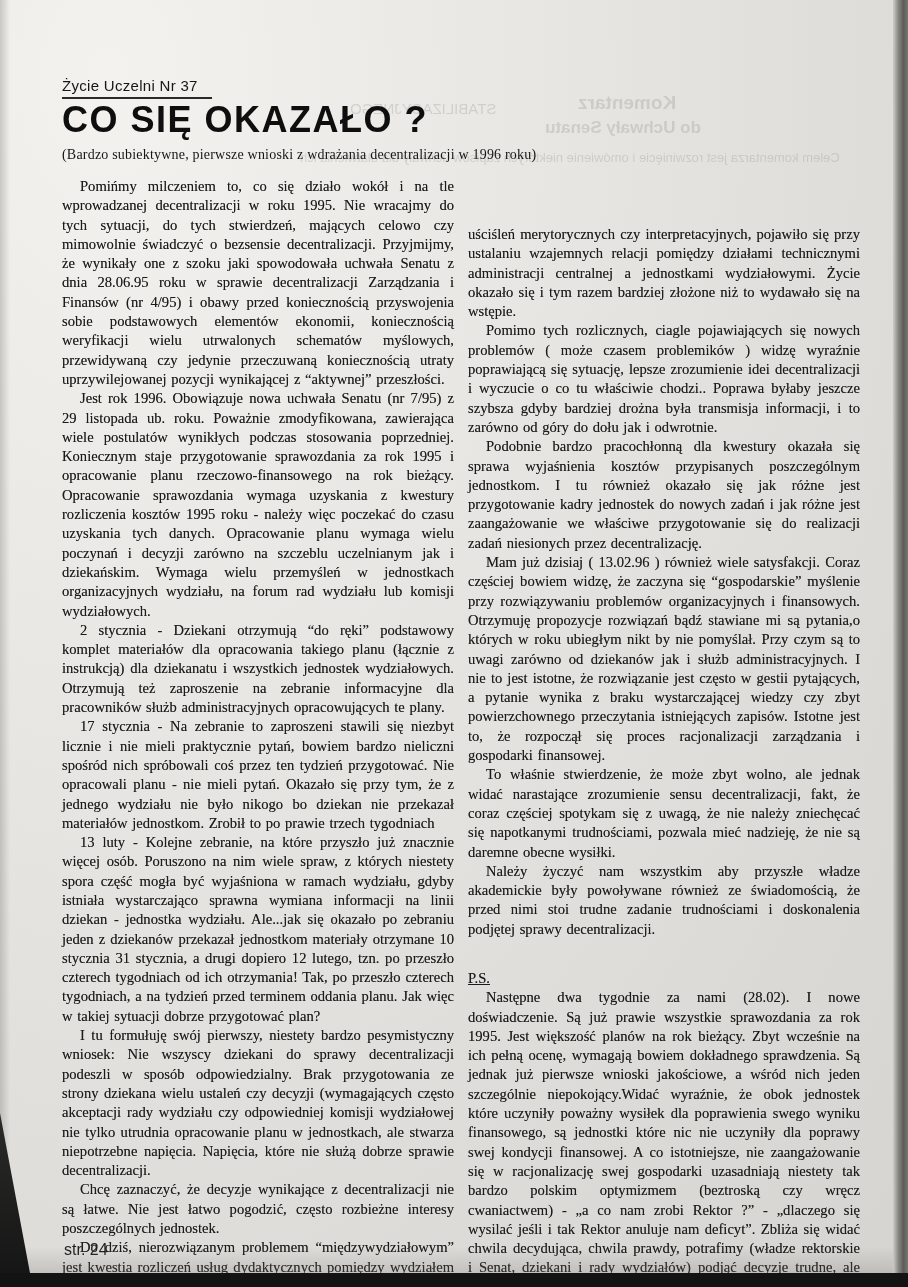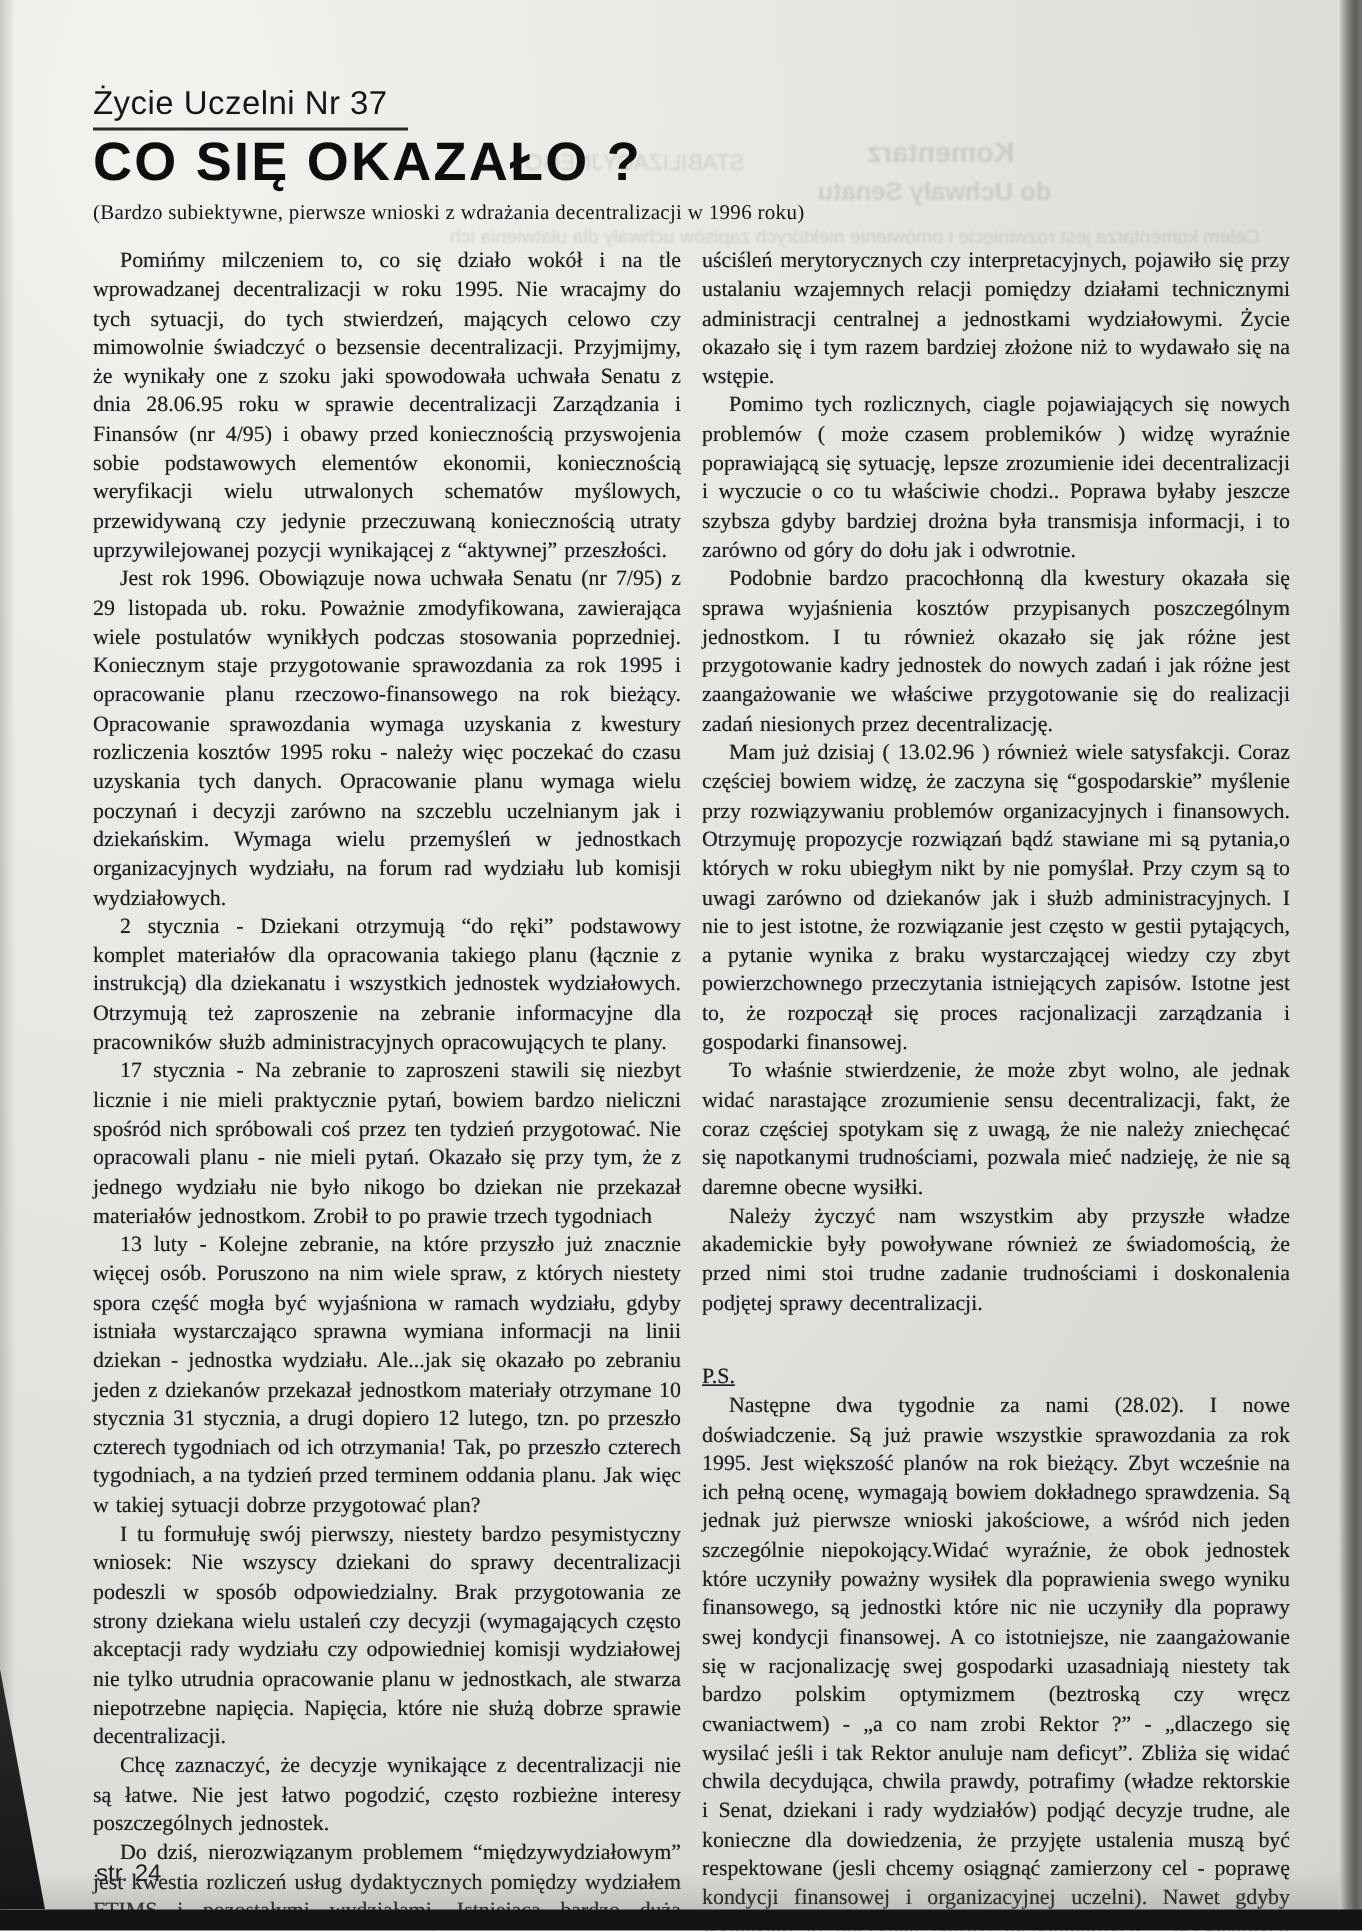--- a/index.html
+++ b/index.html
@@ -23,33 +23,33 @@
     background:linear-gradient(to bottom,#2a2a28,#161616);
     clip-path:polygon(0 0,0 100%,100% 100%);}
   .bottom-shade{position:absolute;left:0;bottom:14px;width:100%;height:26px;
     background:linear-gradient(to bottom,rgba(0,0,0,0),rgba(120,118,114,.25));}
 
   
   .ghost{position:absolute;transform:scaleX(-1);color:#8f8d89;opacity:.28;
     font-family:"Liberation Sans", sans-serif;filter:blur(.6px);white-space:nowrap;}
 
   .content{position:absolute;left:62px;top:56px;width:798px;}
-  .masthead{font-family:"Liberation Sans", sans-serif;font-size:22px;color:#161616;
+  .masthead{font-family:"Liberation Sans", sans-serif;font-size:15px;color:#161616;
     display:inline-block;padding-bottom:3px;border-bottom:2px solid #2a2a2a;
-    padding-right:14px;letter-spacing:.3px;}
+    padding-right:14px;letter-spacing:.3px;margin-top:21px;}
   .title{font-family:"Liberation Sans", sans-serif;font-weight:700;font-size:36px;
     letter-spacing:1.5px;color:#0e0e0e;margin:0 0 6px 0;}
   .subtitle{font-size:14px;color:#151515;margin:0 0 14px 0;
     letter-spacing:.2px;}
 
   .columns{display:flex;gap:14px;}
   .col{width:392px;font-size:14.6px;line-height:19.3px;text-align:justify;
     text-shadow:0 0 .5px rgba(25,25,25,.55);word-spacing:1px;}
   .para{margin:0;text-indent:18px;}
-  .para.noindent{text-indent:0;}
+  .para.noindent{text-indent:0;margin-top:48px;}
   .para.ps{margin-top:30px;text-decoration:underline;}
 
   .footer{position:absolute;left:64px;bottom:28px;
     font-family:"Liberation Sans", sans-serif;font-size:16px;color:#1d1d1d;}
 </style>
 </head>
 <body>
 
 <div class="scan">
 

